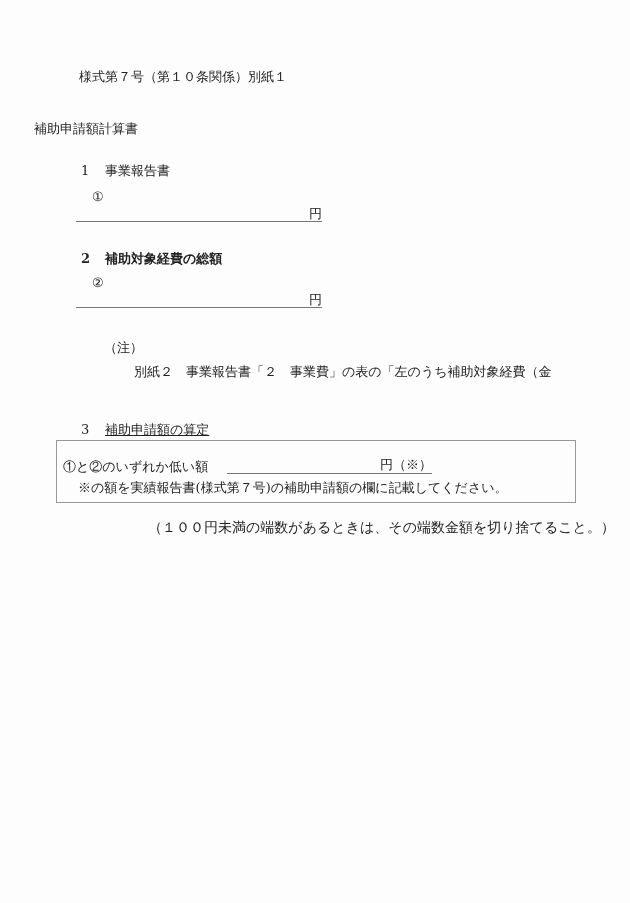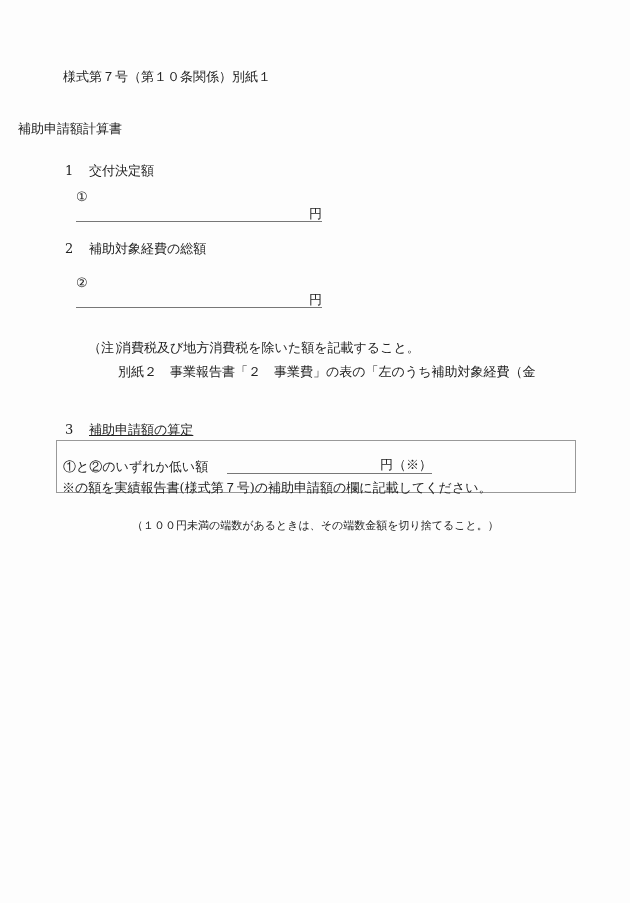--- a/index.html
+++ b/index.html
@@ -9,26 +9,26 @@
     }
     body {
       width: 630px;
       height: 903px;
       position: relative;
       overflow: hidden;
       font-family: "DejaVu Serif", "Liberation Serif", serif;
       color: #222;
       font-size: 13px;
     }
-    .abs { position: absolute; white-space: nowrap; line-height: 1; }
+    .abs { position: absolute; white-space: nowrap; line-height: 1; margin-left: 16px; }
     .form-no { left: 63px; top: 70px; font-size: 13px; }
     .doc-title { left: 0; width: 630px; text-align: left; top: 122px; font-size: 13px; padding-left: 18px; box-sizing: border-box; }
     .sec-heading { font-size: 13px; }
     .sec1 { left: 65px; top: 164px; }
-    .sec2 { left: 65px; top: 242px; }
+    .sec2 { left: 65px; top: 252px; font-weight: bold; }
     .sec3 { left: 65px; top: 423px; text-decoration: underline; }
     .num { display: inline-block; width: 24px; }
     .circ { font-size: 13px; }
     .circ1 { left: 76px; top: 190px; }
     .circ2 { left: 76px; top: 276px; }
     .line-field {
       position: absolute;
       border-bottom: 1.5px solid #777;
       height: 16px;
     }
@@ -43,66 +43,65 @@
     }
     .note-block { left: 88px; top: 336px; font-size: 13px; line-height: 24px; white-space: normal; width: 500px; }
     .note-row { display: flex; }
     .note-tag { width: 30px; flex: none; }
     .note-cont { padding-left: 30px; }
     .calc-box {
       position: absolute;
       left: 56px;
       top: 440px;
       width: 520px;
-      height: 53px;
+      height: 63px;
       border: 1.5px solid #999;
       box-sizing: border-box;
     }
     .calc-label { position: absolute; left: 6px; top: 19px; font-size: 13px; line-height: 1; white-space: nowrap; }
     .calc-field {
       position: absolute;
       left: 170px;
       top: 14px;
       width: 205px;
       height: 18px;
       border-bottom: 1.5px solid #777;
     }
     .calc-field .yen-label { right: 0; bottom: 2px; }
     .footnote1 { left: 62px; top: 481px; font-size: 13px; }
-    .footnote2 { left: 132px; top: 520px; font-size: 11px; }
+    .footnote2 { left: 132px; top: 520px; font-size: 14px; }
   </style>
 </head>
 <body>
 
 <div class="abs form-no">様式第７号（第１０条関係）別紙１</div>
 
 <div class="abs doc-title">補助申請額計算書</div>
 
 <div class="abs sec-heading sec1">
-  <span class="num">1</span><span>交付決定額</span>
+  <span class="num">1</span><span>事業報告書</span>
 </div>
 <div class="abs circ circ1">①</div>
 <div class="line-field lf1">
   <span></span>
   <span class="yen-label">円</span>
 </div>
 
 <div class="abs sec-heading sec2">
   <span class="num">2</span><span>補助対象経費の総額</span>
 </div>
 <div class="abs circ circ2">②</div>
 <div class="line-field lf2">
   <span></span>
   <span class="yen-label">円</span>
 </div>
 
 <div class="abs note-block">
   <div class="note-row">
     <span class="note-tag">（注）</span>
-    <span>消費税及び地方消費税を除いた額を記載すること。</span>
   </div>
   <div class="note-cont">別紙２　事業報告書「２　事業費」の表の「左のうち補助対象経費（金</div>
 </div>
 
 <div class="abs sec-heading sec3">
   <span class="num">3</span><span>補助申請額の算定</span>
 </div>
 <div class="calc-box">
   <span class="calc-label">①と②のいずれか低い額</span>
   <div class="calc-field">

